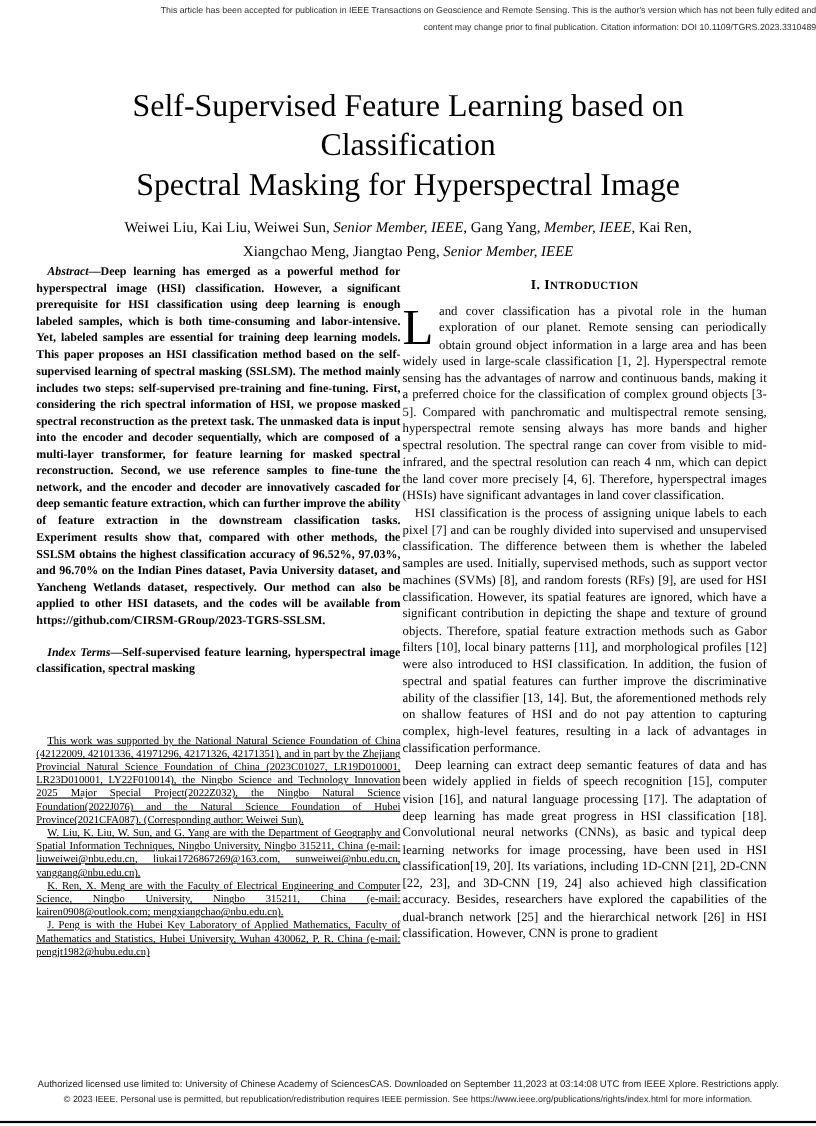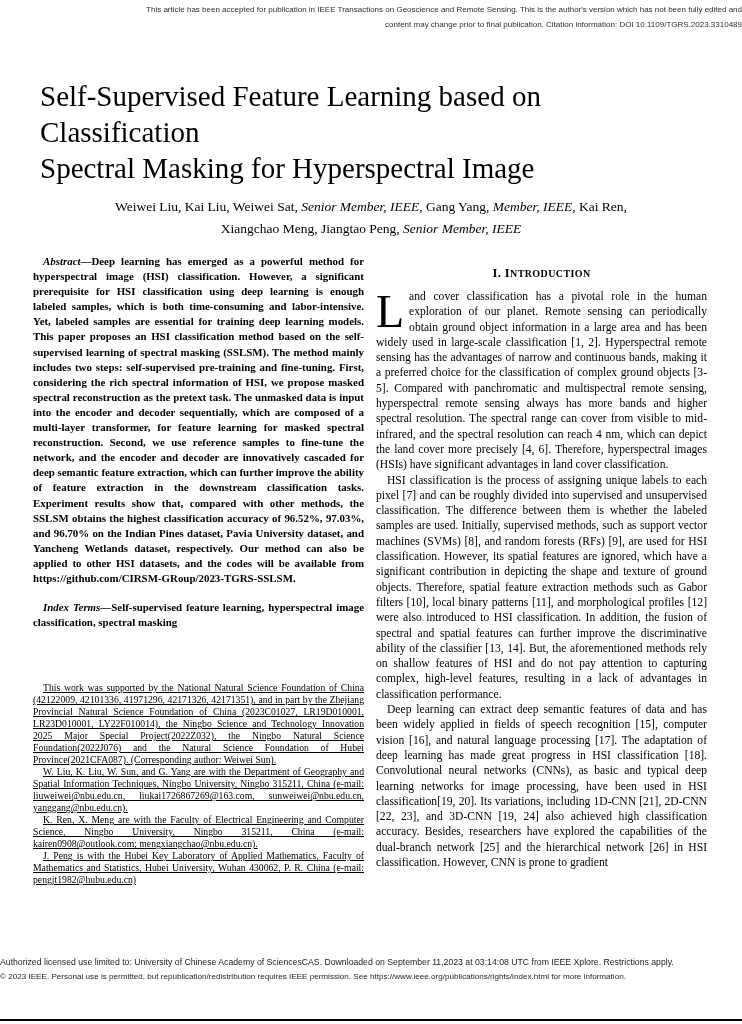--- a/index.html
+++ b/index.html
@@ -8,29 +8,29 @@
     background:#ffffff; color:#000;
     font-family:"Liberation Serif", serif;
     overflow:hidden;
   }
   .top-notice {
     padding-top:2px; text-align:right;
     font-family:"Liberation Sans", sans-serif;
     font-size:8px; line-height:15px; color:#2e2e2e;
   }
   .paper-title {
-    margin:46px 40px 0; 
+    margin:46px 40px 0; text-align:center;
     font-size:29px; line-height:36px; font-weight:400;
   }
   .authors {
     margin-top:10px; text-align:center;
     font-size:13.5px; line-height:22px;
   }
   .it { font-style:italic; }
-  .cols { display:flex; gap:12px; padding:0 33px; margin-top:14px; }
+  .cols { display:flex; gap:2px; padding:0 33px; }
   .col { width:331px; }
 
   .abstract, .index-terms {
     margin:0; font-size:10.9px; font-weight:bold;
     line-height:15.1px; text-align:justify; text-indent:10px;
   }
   .index-terms { margin-top:14px; }
   .lead-label { font-style:italic; }
 
   .footnotes { margin-top:52px; font-size:9.7px; line-height:12px; }
@@ -45,21 +45,21 @@
   .intro p {
     margin:0; font-size:11.6px; line-height:15.3px; text-align:justify;
   }
   .intro p.indent { text-indent:11px; }
   .dropcap {
     float:left; font-size:46px; line-height:44px;
     margin:1px 5px 0 0;
   }
 
   .footer {
-    position:absolute; left:0; right:0; top:955px; 
+    position:absolute; left:0; right:0; top:978px; text-align:center;
     font-family:"Liberation Sans", sans-serif; color:#1c1c1c;
   }
   .footer-line1 { font-size:8.7px; line-height:15px; }
   .footer-line2 { font-size:8.1px; line-height:14px; }
   .bottom-rule {
     position:absolute; left:0; right:0; bottom:3px; height:2px; background:#000;
   }
 </style>
 </head>
 <body>
@@ -71,21 +71,21 @@
     <div>content may change prior to final publication. Citation information: DOI 10.1109/TGRS.2023.3310489</div>
   </div>
 
   <h1 class="paper-title">
     <div>Self-Supervised Feature Learning based on</div>
     <div>Classification</div>
     <div>Spectral Masking for Hyperspectral Image</div>
   </h1>
 
   <div class="authors">
-    <div><span>Weiwei Liu, Kai Liu, Weiwei Sat, </span><span class="it">Senior Member, IEEE</span><span>, Gang Yang, </span><span class="it">Member, IEEE</span><span>, Kai Ren,</span></div>
+    <div><span>Weiwei Liu, Kai Liu, Weiwei Sun, </span><span class="it">Senior Member, IEEE</span><span>, Gang Yang, </span><span class="it">Member, IEEE</span><span>, Kai Ren,</span></div>
     <div><span>Xiangchao Meng, Jiangtao Peng, </span><span class="it">Senior Member, IEEE</span></div>
   </div>
 
   <div class="cols">
 
     <div class="col">
       <p class="abstract"><span class="lead-label">Abstract</span><span>—Deep learning has emerged as a powerful method for hyperspectral image (HSI) classification. However, a significant prerequisite for HSI classification using deep learning is enough labeled samples, which is both time-consuming and labor-intensive. Yet, labeled samples are essential for training deep learning models. This paper proposes an HSI classification method based on the self-supervised learning of spectral masking (SSLSM). The method mainly includes two steps: self-supervised pre-training and fine-tuning. First, considering the rich spectral information of HSI, we propose masked spectral reconstruction as the pretext task. The unmasked data is input into the encoder and decoder sequentially, which are composed of a multi-layer transformer, for feature learning for masked spectral reconstruction. Second, we use reference samples to fine-tune the network, and the encoder and decoder are innovatively cascaded for deep semantic feature extraction, which can further improve the ability of feature extraction in the downstream classification tasks. Experiment results show that, compared with other methods, the SSLSM obtains the highest classification accuracy of 96.52%, 97.03%, and 96.70% on the Indian Pines dataset, Pavia University dataset, and Yancheng Wetlands dataset, respectively. Our method can also be applied to other HSI datasets, and the codes will be available from https://github.com/CIRSM-GRoup/2023-TGRS-SSLSM.</span></p>
 
       <p class="index-terms"><span class="lead-label">Index Terms</span><span>—Self-supervised feature learning, hyperspectral image classification, spectral masking</span></p>
 

